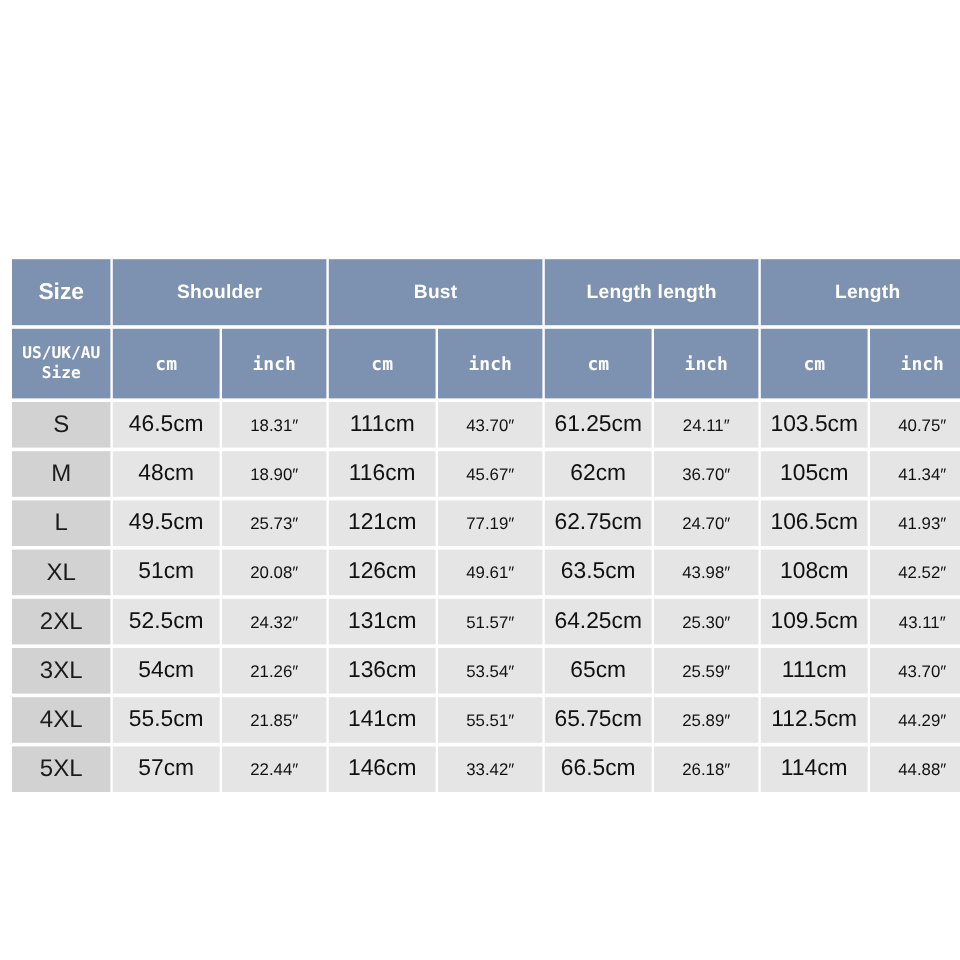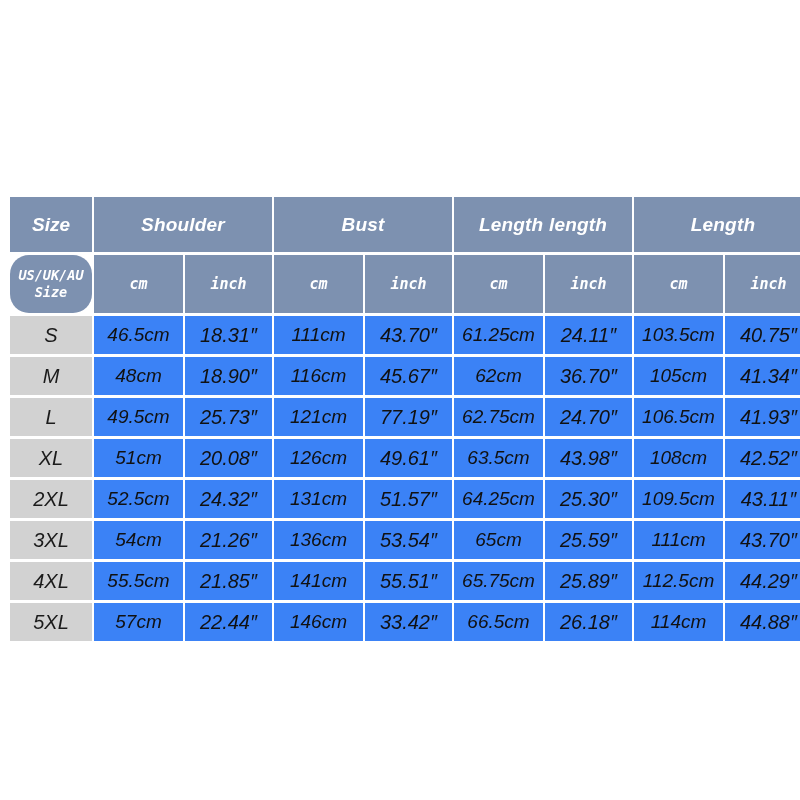--- a/index.html
+++ b/index.html
@@ -10,44 +10,43 @@
     width: 800px;
     height: 800px;
     background: #ffffff;
     font-family: "Liberation Sans", sans-serif;
     overflow: hidden;
   }
 
   #size-chart-wrap {
     position: absolute;
     left: 8px;
-    top: 194px;
+    top: 213px;
     width: 784px;
-    font-style: italic;
   }
 
   table.size-chart {
     width: 100%;
     border-collapse: separate;
     border-spacing: 2px 3px;
     table-layout: fixed;
   }
 
   table.size-chart td {
     padding: 0;
     text-align: center;
     vertical-align: middle;
   }
 
   
   .hdr-group {
     background: #7d91b0;
     color: #ffffff;
     height: 55px;
-    font-size: 19px;
+    font-size: 16px;
     font-weight: bold;
     letter-spacing: .2px;
   }
   .hdr-size {
     background: #7d91b0;
     color: #ffffff;
     font-size: 19px;
     font-weight: bold;
   }
   .hdr-unit {
@@ -59,41 +58,40 @@
     font-family: "DejaVu Sans Mono", "Liberation Mono", monospace;
   }
   .hdr-sizesub {
     background: #7d91b0;
     color: #ffffff;
     font-size: 13.5px;
     font-weight: bold;
     line-height: 1.25;
     font-family: "DejaVu Sans Mono", "Liberation Mono", monospace;
     padding: 2px 1px;
-    border-radius: 19px;
   }
 
   
   .cell-size {
     background: #d2d2d2;
     color: #1b1b1b;
     height: 29px;
     font-size: 20px;
   }
   .cell-cm {
-    background: #3b82f6;
+    background: #e5e5e5;
     color: #111111;
     height: 38px;
     font-size: 19px;
   }
   .cell-inch {
-    background: #3b82f6;
+    background: #e5e5e5;
     color: #111111;
     height: 29px;
-    font-size: 20px;
+    font-size: 14px;
   }
 
   
   col.c-size  { width: 82px; }
   col.c-cm    { width: 89px; }
   col.c-inch  { width: 87px; }
 </style>
 </head>
 <body>
 

